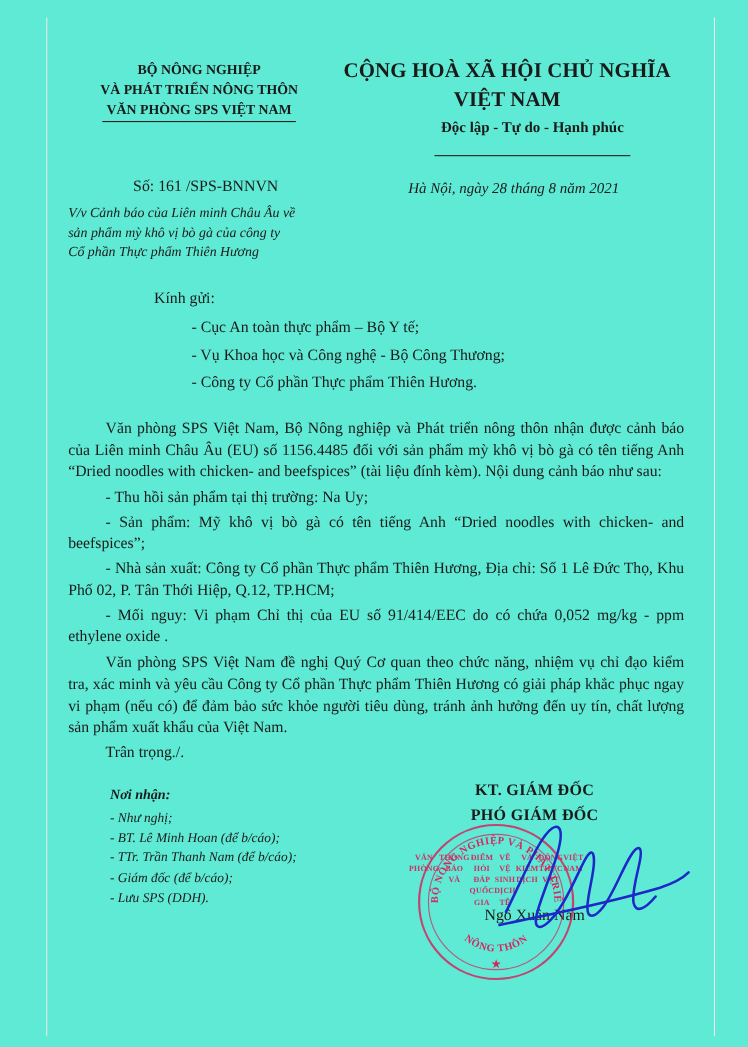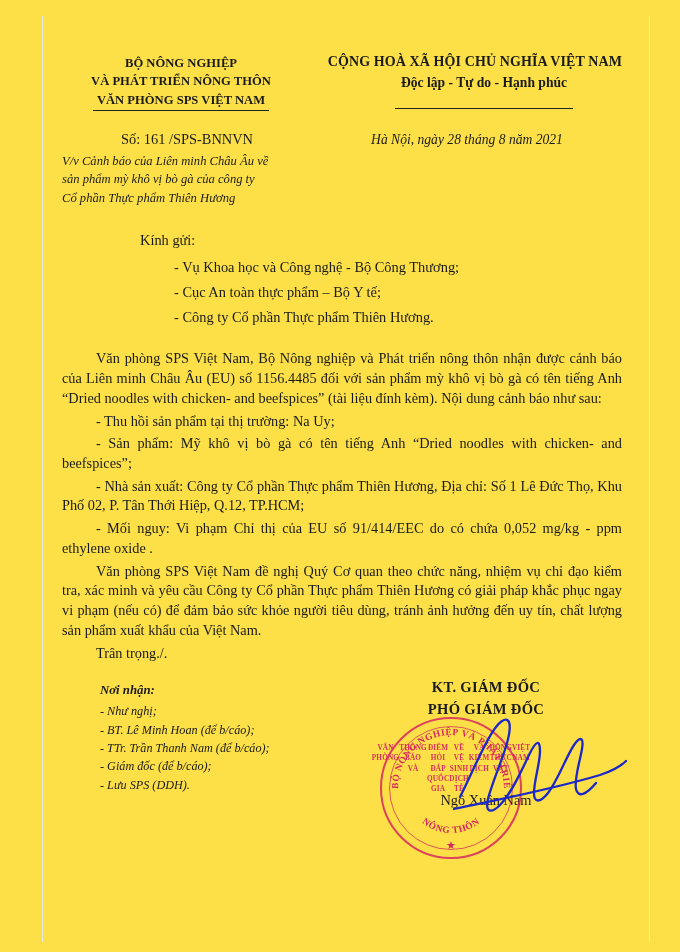--- a/index.html
+++ b/index.html
@@ -12,21 +12,21 @@
     height: 952px;
     font-family: "Liberation Serif", serif;
     color: #1a1a1a;
     position: relative;
     overflow: hidden;
   }
   .page {
     position: relative;
     width: 680px;
     height: 952px;
-    background: #fde047;
+    background: #5eead4;
   }
   
   .page::before {
     content: "";
     position: absolute;
     left: 42px; right: 30px; top: 16px; bottom: 10px;
     border-left: 1px solid #e6e6e6;
     border-right: 1px solid #ececec;
     pointer-events: none;
   }
@@ -59,23 +59,22 @@
     padding: 0 4px 1px 4px;
     text-align: right;
   }
   .header-right {
     flex: 1;
     text-align: center;
     padding-top: 0px;
   }
   .header-right .nation {
     font-weight: bold;
-    font-size: 14px;
+    font-size: 19px;
     letter-spacing: .1px;
-    text-align: right;
   }
   .header-right .motto {
     font-weight: bold;
     font-size: 13.6px;
     margin-top: 3px;
     display: inline-block;
     border-bottom: 1.3px solid #222;
     padding: 0 6px 15px 6px;
     margin-left: 46px;
   }
@@ -273,22 +272,22 @@
         <div class="num">Số: 161  /SPS-BNNVN</div>
         <div class="vv">V/v Cảnh báo của Liên minh Châu Âu về</div>
         <div class="vv">sản phẩm mỳ khô vị bò gà của công ty</div>
         <div class="vv">Cổ phần Thực phẩm Thiên Hương</div>
       </div>
       <div class="numrow-right">Hà Nội, ngày  28  tháng  8   năm 2021</div>
     </div>
 
     <div class="kinhgui">Kính gửi:</div>
     <div class="recipients">
+      <div>- Cục An toàn thực phẩm – Bộ Y tế;</div>
       <div>- Vụ Khoa học và Công nghệ - Bộ Công Thương;</div>
-      <div>- Cục An toàn thực phẩm – Bộ Y tế;</div>
       <div>- Công ty Cổ phần Thực phẩm Thiên Hương.</div>
     </div>
 
     <div class="body">
       <p>Văn phòng SPS Việt Nam, Bộ Nông nghiệp và Phát triển nông thôn nhận được cảnh báo của Liên minh Châu Âu (EU) số 1156.4485 đối với sản phẩm mỳ khô vị bò gà có tên tiếng Anh “Dried noodles with chicken- and beefspices” (tài liệu đính kèm). Nội dung cảnh báo như sau:</p>
       <p class="dash">- Thu hồi sản phẩm tại thị trường: Na Uy;</p>
       <p class="dash">- Sản phẩm: Mỹ khô vị bò gà có tên tiếng Anh “Dried noodles with chicken- and beefspices”;</p>
       <p class="dash">- Nhà sản xuất: Công ty Cổ phần Thực phẩm Thiên Hương, Địa chỉ: Số 1 Lê Đức Thọ, Khu Phố 02, P. Tân Thới Hiệp, Q.12, TP.HCM;</p>
       <p class="dash">- Mối nguy: Vi phạm Chỉ thị của EU số 91/414/EEC do có chứa 0,052 mg/kg - ppm ethylene oxide .</p>
       <p>Văn phòng SPS Việt Nam đề nghị Quý Cơ quan theo chức năng, nhiệm vụ chỉ đạo kiểm tra, xác minh và yêu cầu Công ty Cổ phần Thực phẩm Thiên Hương có giải pháp khắc phục ngay vi phạm (nếu có) để đảm bảo sức khỏe người tiêu dùng, tránh ảnh hưởng đến uy tín, chất lượng sản phẩm xuất khẩu của Việt Nam.</p>

